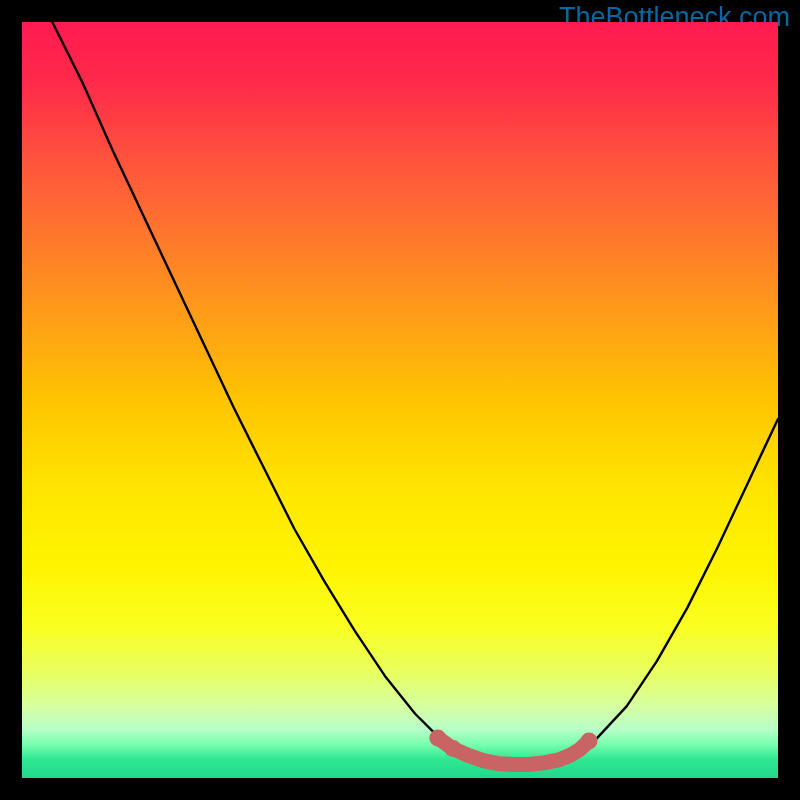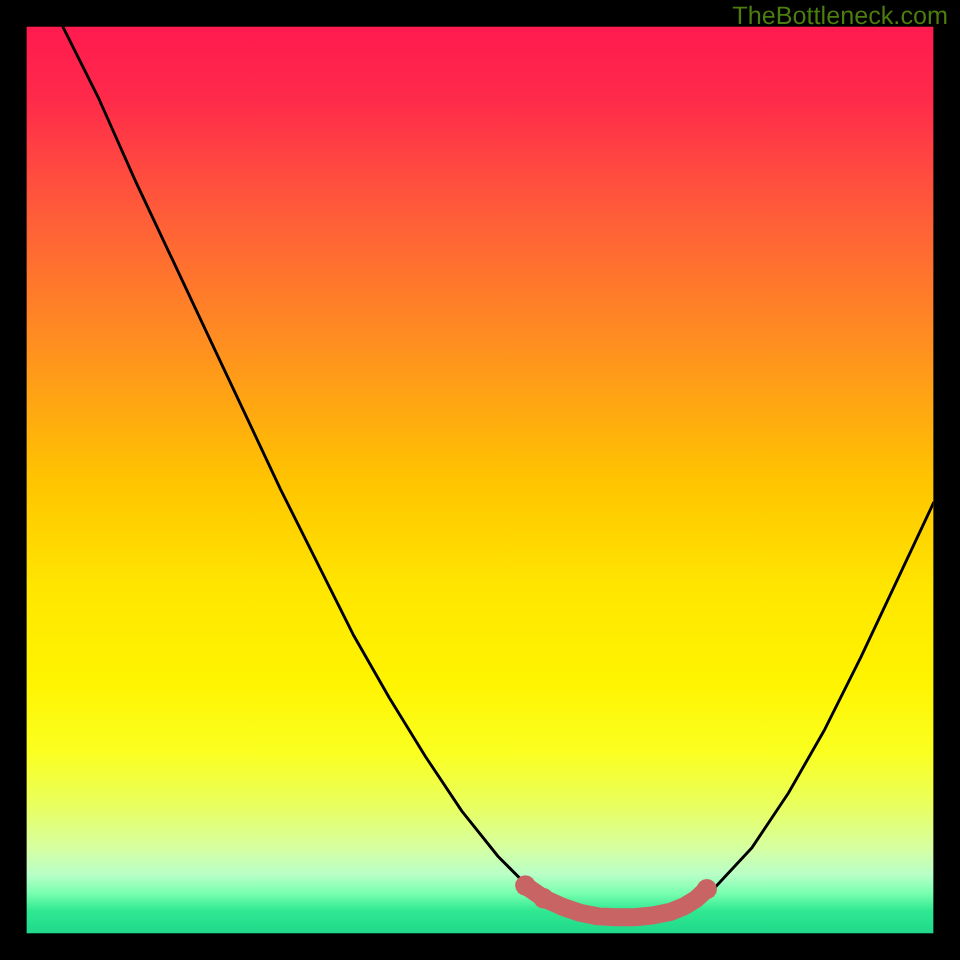--- a/index.html
+++ b/index.html
@@ -23,22 +23,22 @@
     position: absolute;
     left: 22px;
     top: 22px;
     width: 756px;
     height: 756px;
   }
   .watermark {
     position: absolute;
     top: 2px;
     right: 10px;
-    color: #4d7c0f;
-    font-size: 21px;
+    color: #0369a1;
+    font-size: 27px;
     font-weight: 500;
     letter-spacing: 0px;
     font-family: Arial, Helvetica, sans-serif;
     text-align: right;
   }
   svg { display: block; }
 </style>
 </head>
 <body>
 

